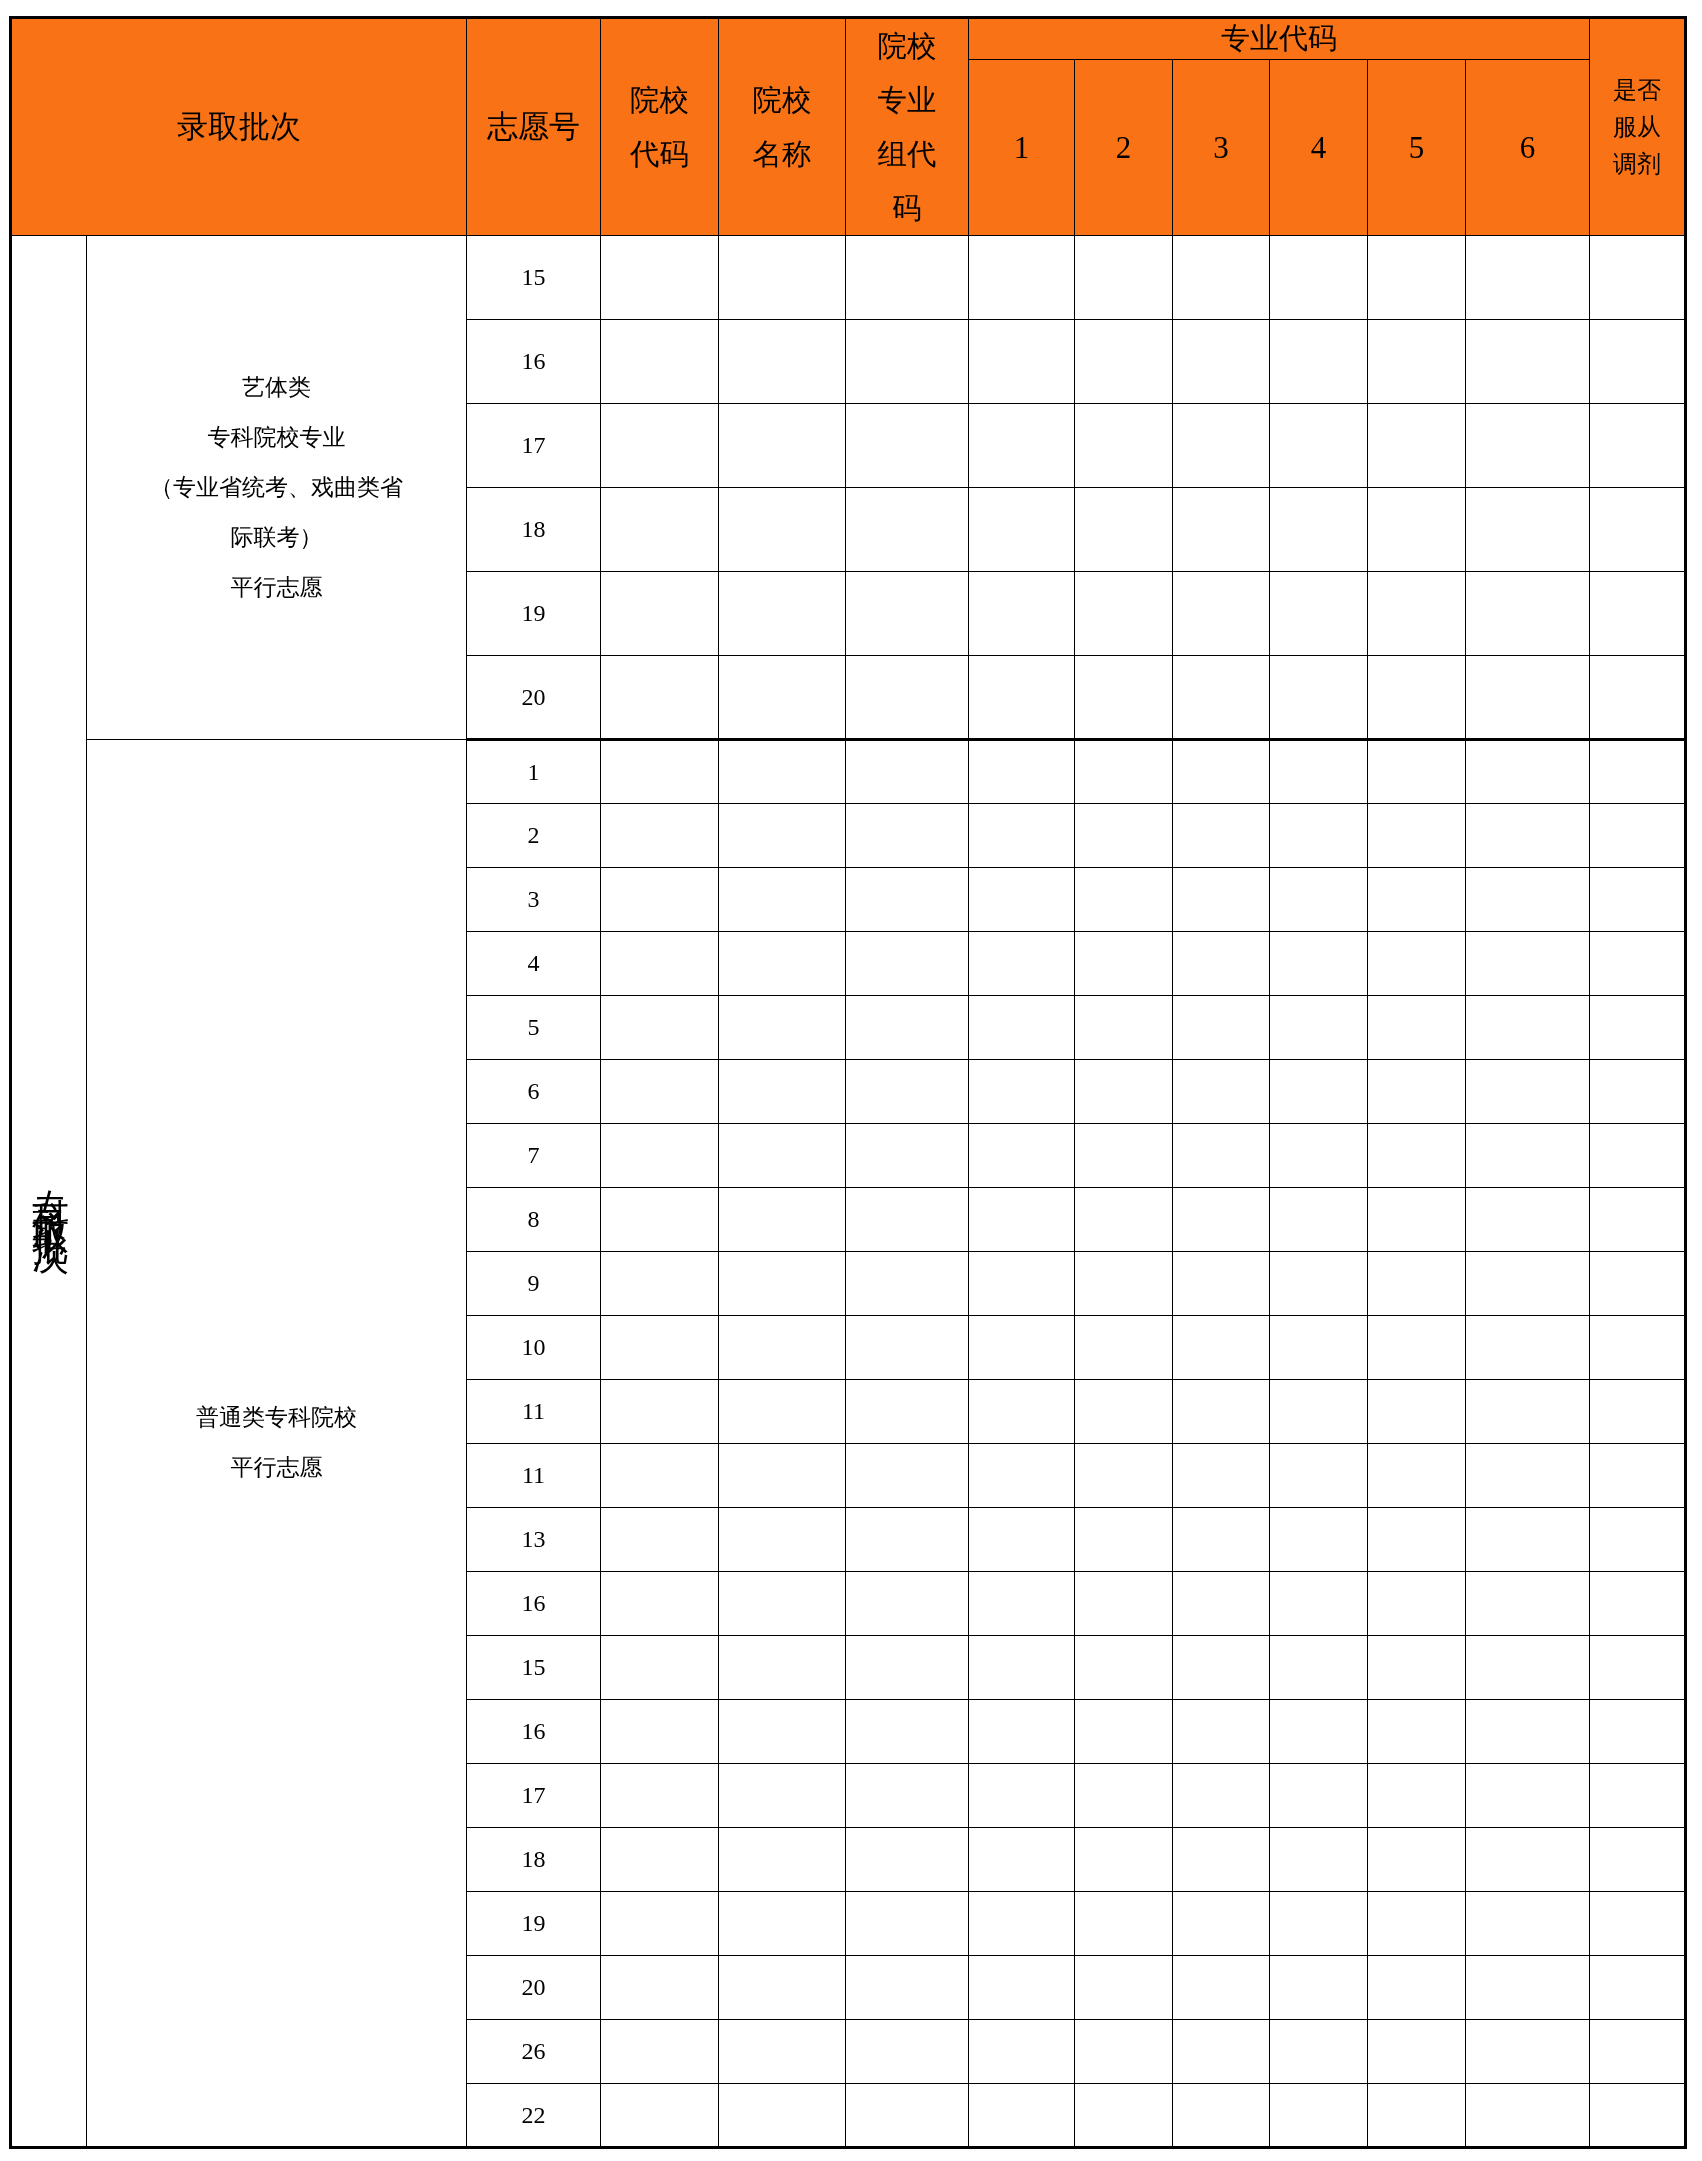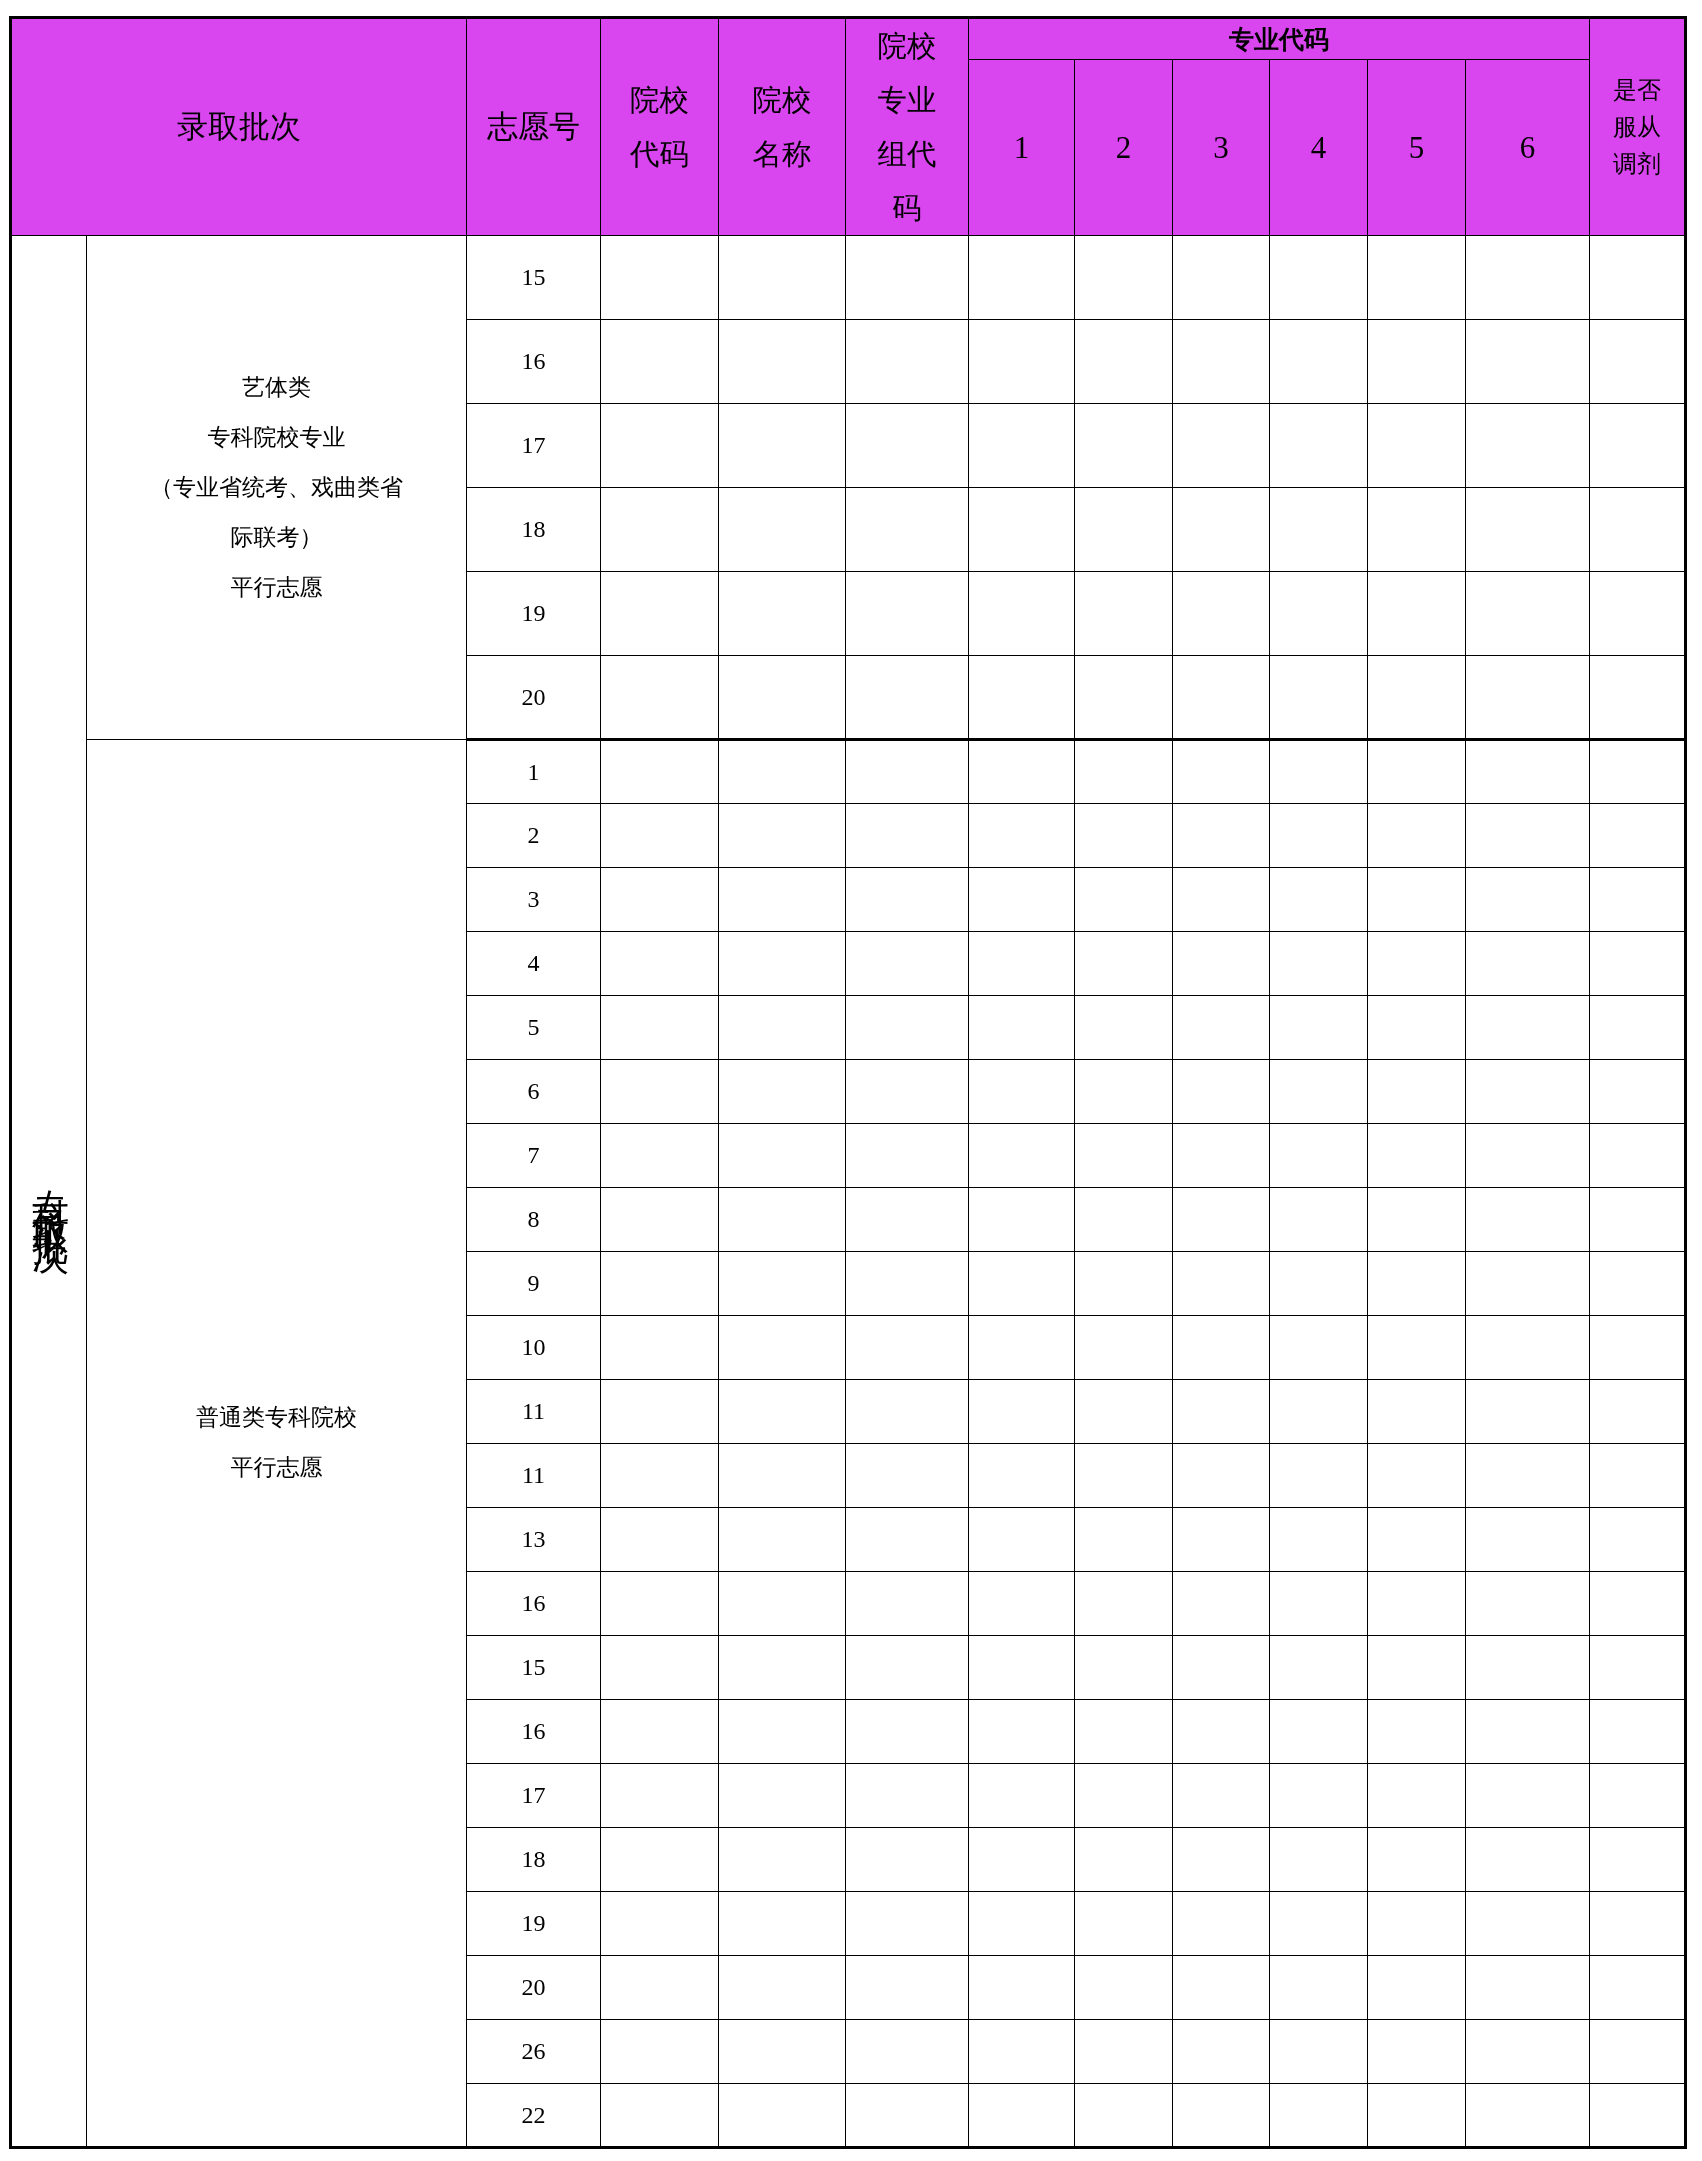--- a/index.html
+++ b/index.html
@@ -26,31 +26,31 @@
   }
   table.vol th, table.vol td {
     border: 1.3px solid #000000;
     padding: 0;
     overflow: hidden;
     text-align: center;
     vertical-align: middle;
   }
   
   thead th {
-    background: #d946ef;
+    background: #f97316;
     font-weight: normal;
     font-size: 29.4px;
     border-bottom-width: 3.2px;
   }
   thead tr.band-row { height: 42px; }
   thead tr.sub-row  { height: 175px; }
   th.single { font-size: 31px; }
   th.multi  { white-space: pre-line; line-height: 54px; }
   th.obey   { white-space: pre-line; line-height: 37px; font-size: 24px; }
-  th.band   { font-size: 25px; font-weight: bold; }
+  th.band   { font-size: 29px; }
   th.subnum { font-size: 31px; }
   
   tbody tr.s0 { height: 84px; }
   tbody tr.s1 { height: 64px; }
   tbody tr.sec-last td { border-bottom-width: 3.2px; }
   td.strip { background: #ffffff; }
   td.strip .vtext {
     writing-mode: vertical-rl;
     text-orientation: upright;
     letter-spacing: 10.2px;

